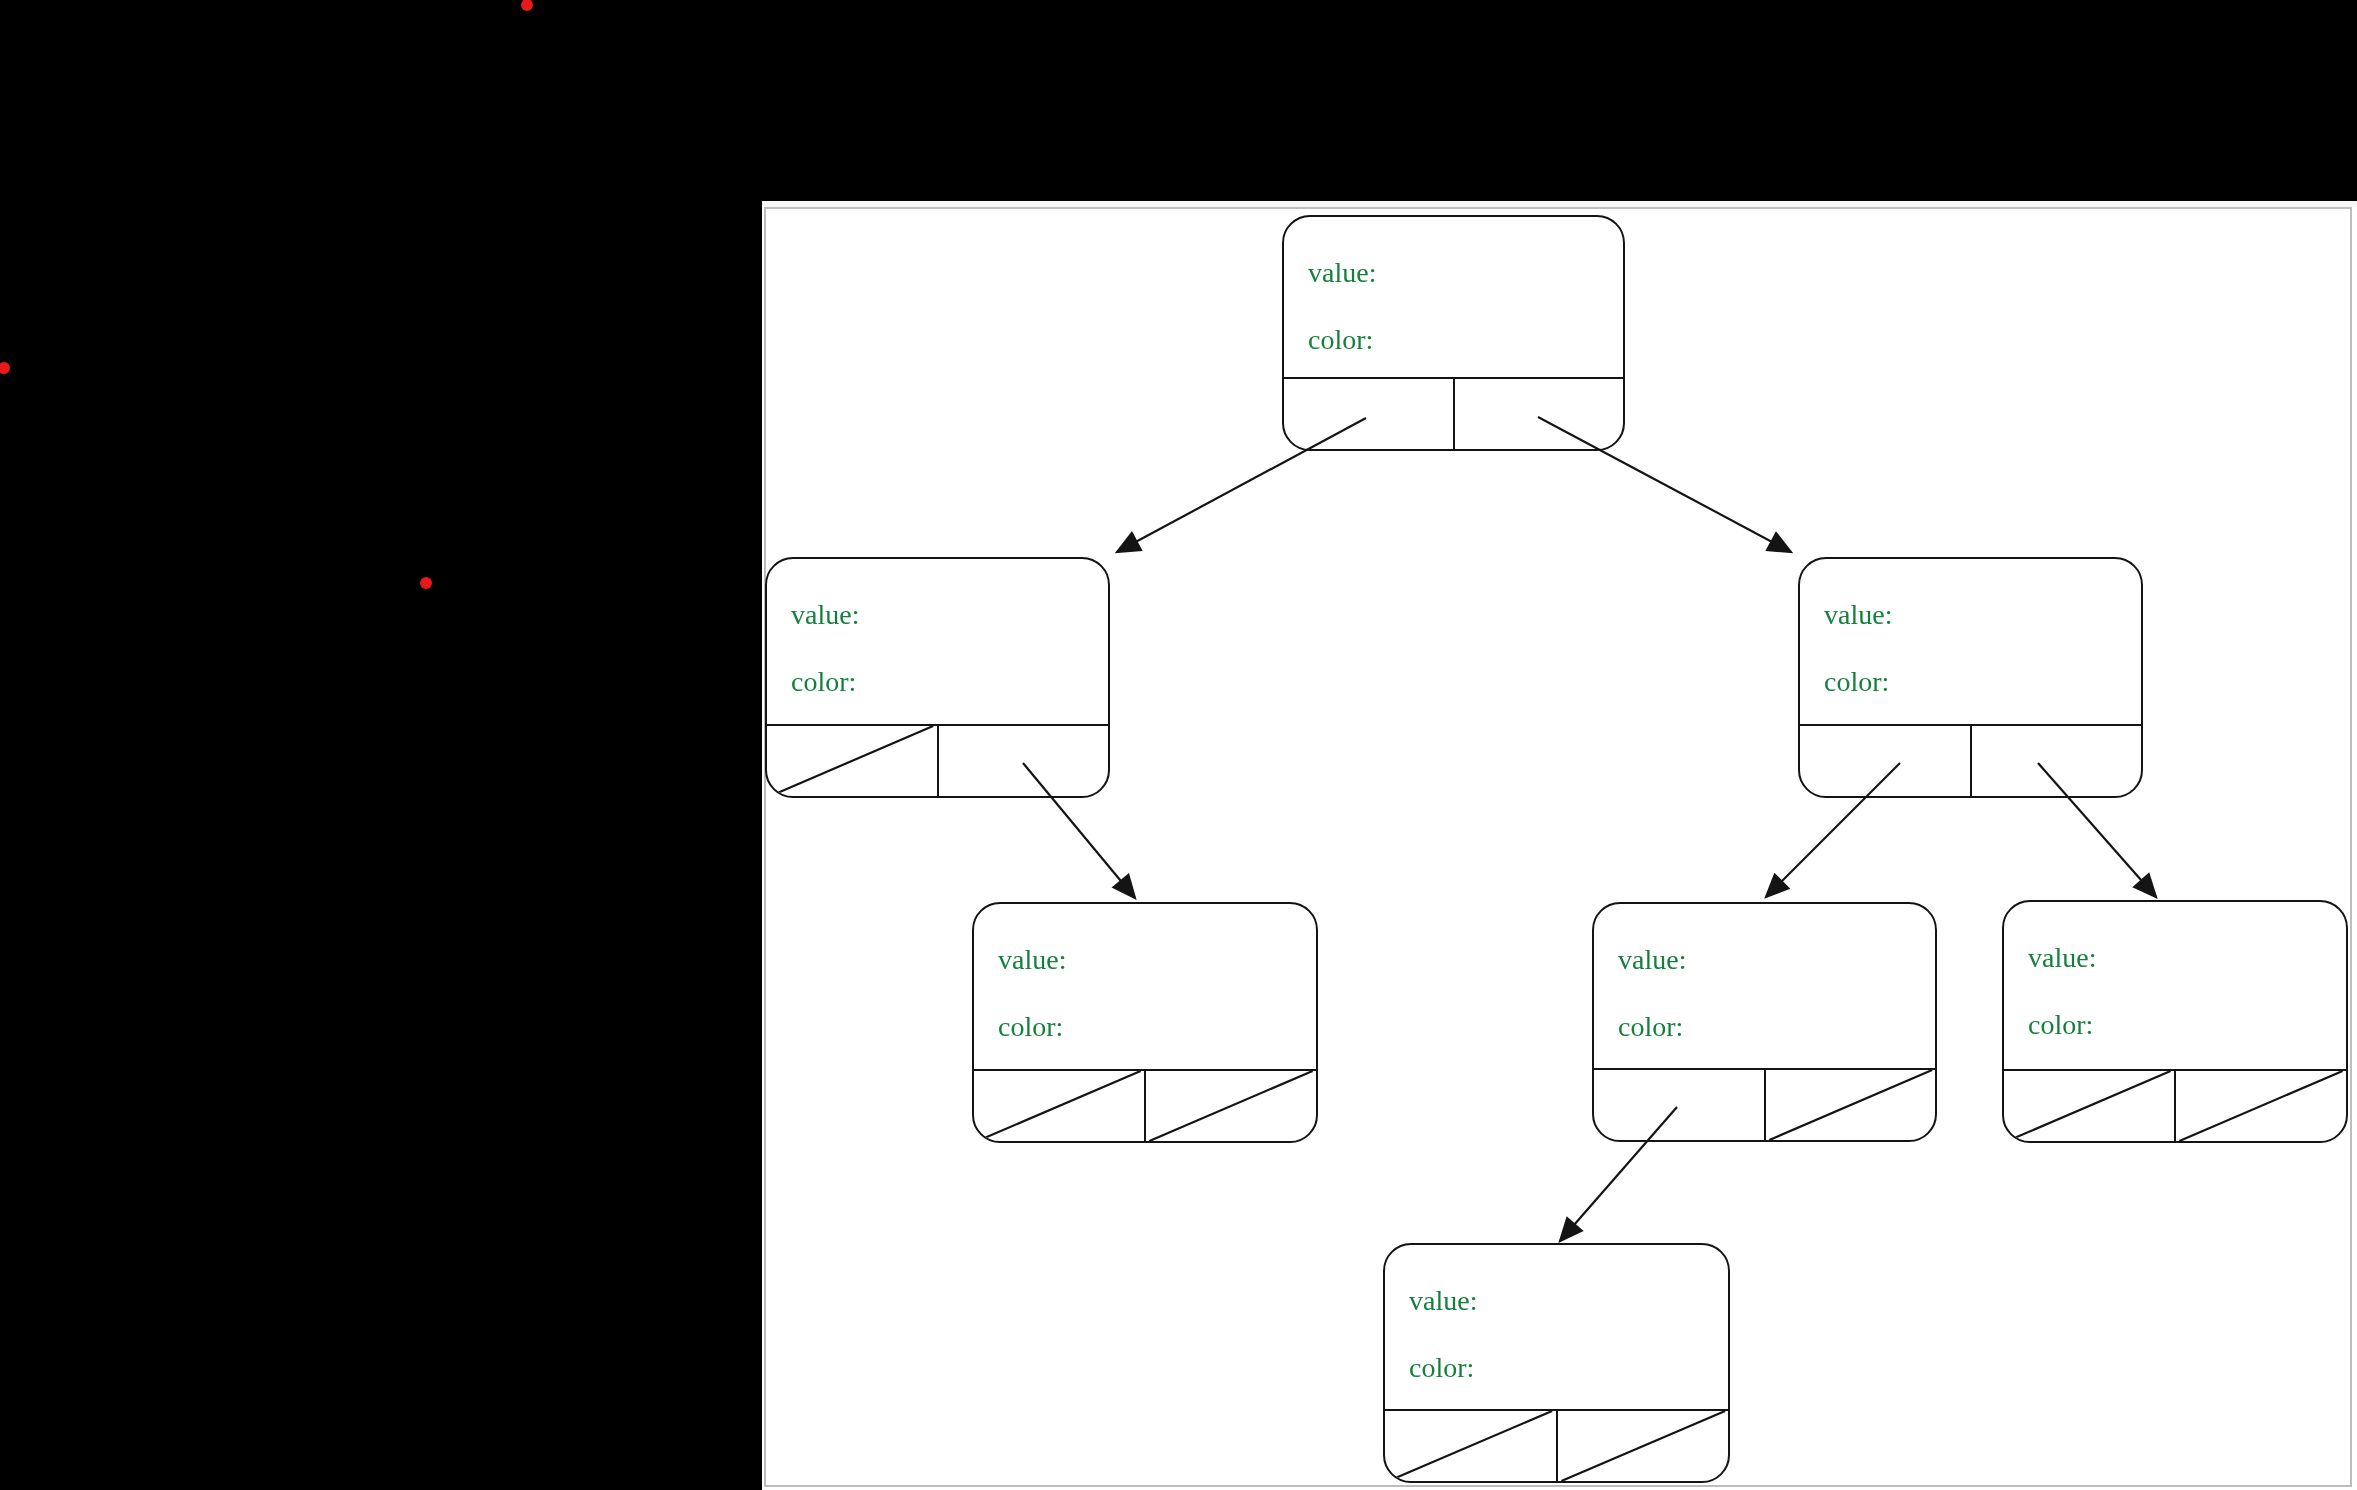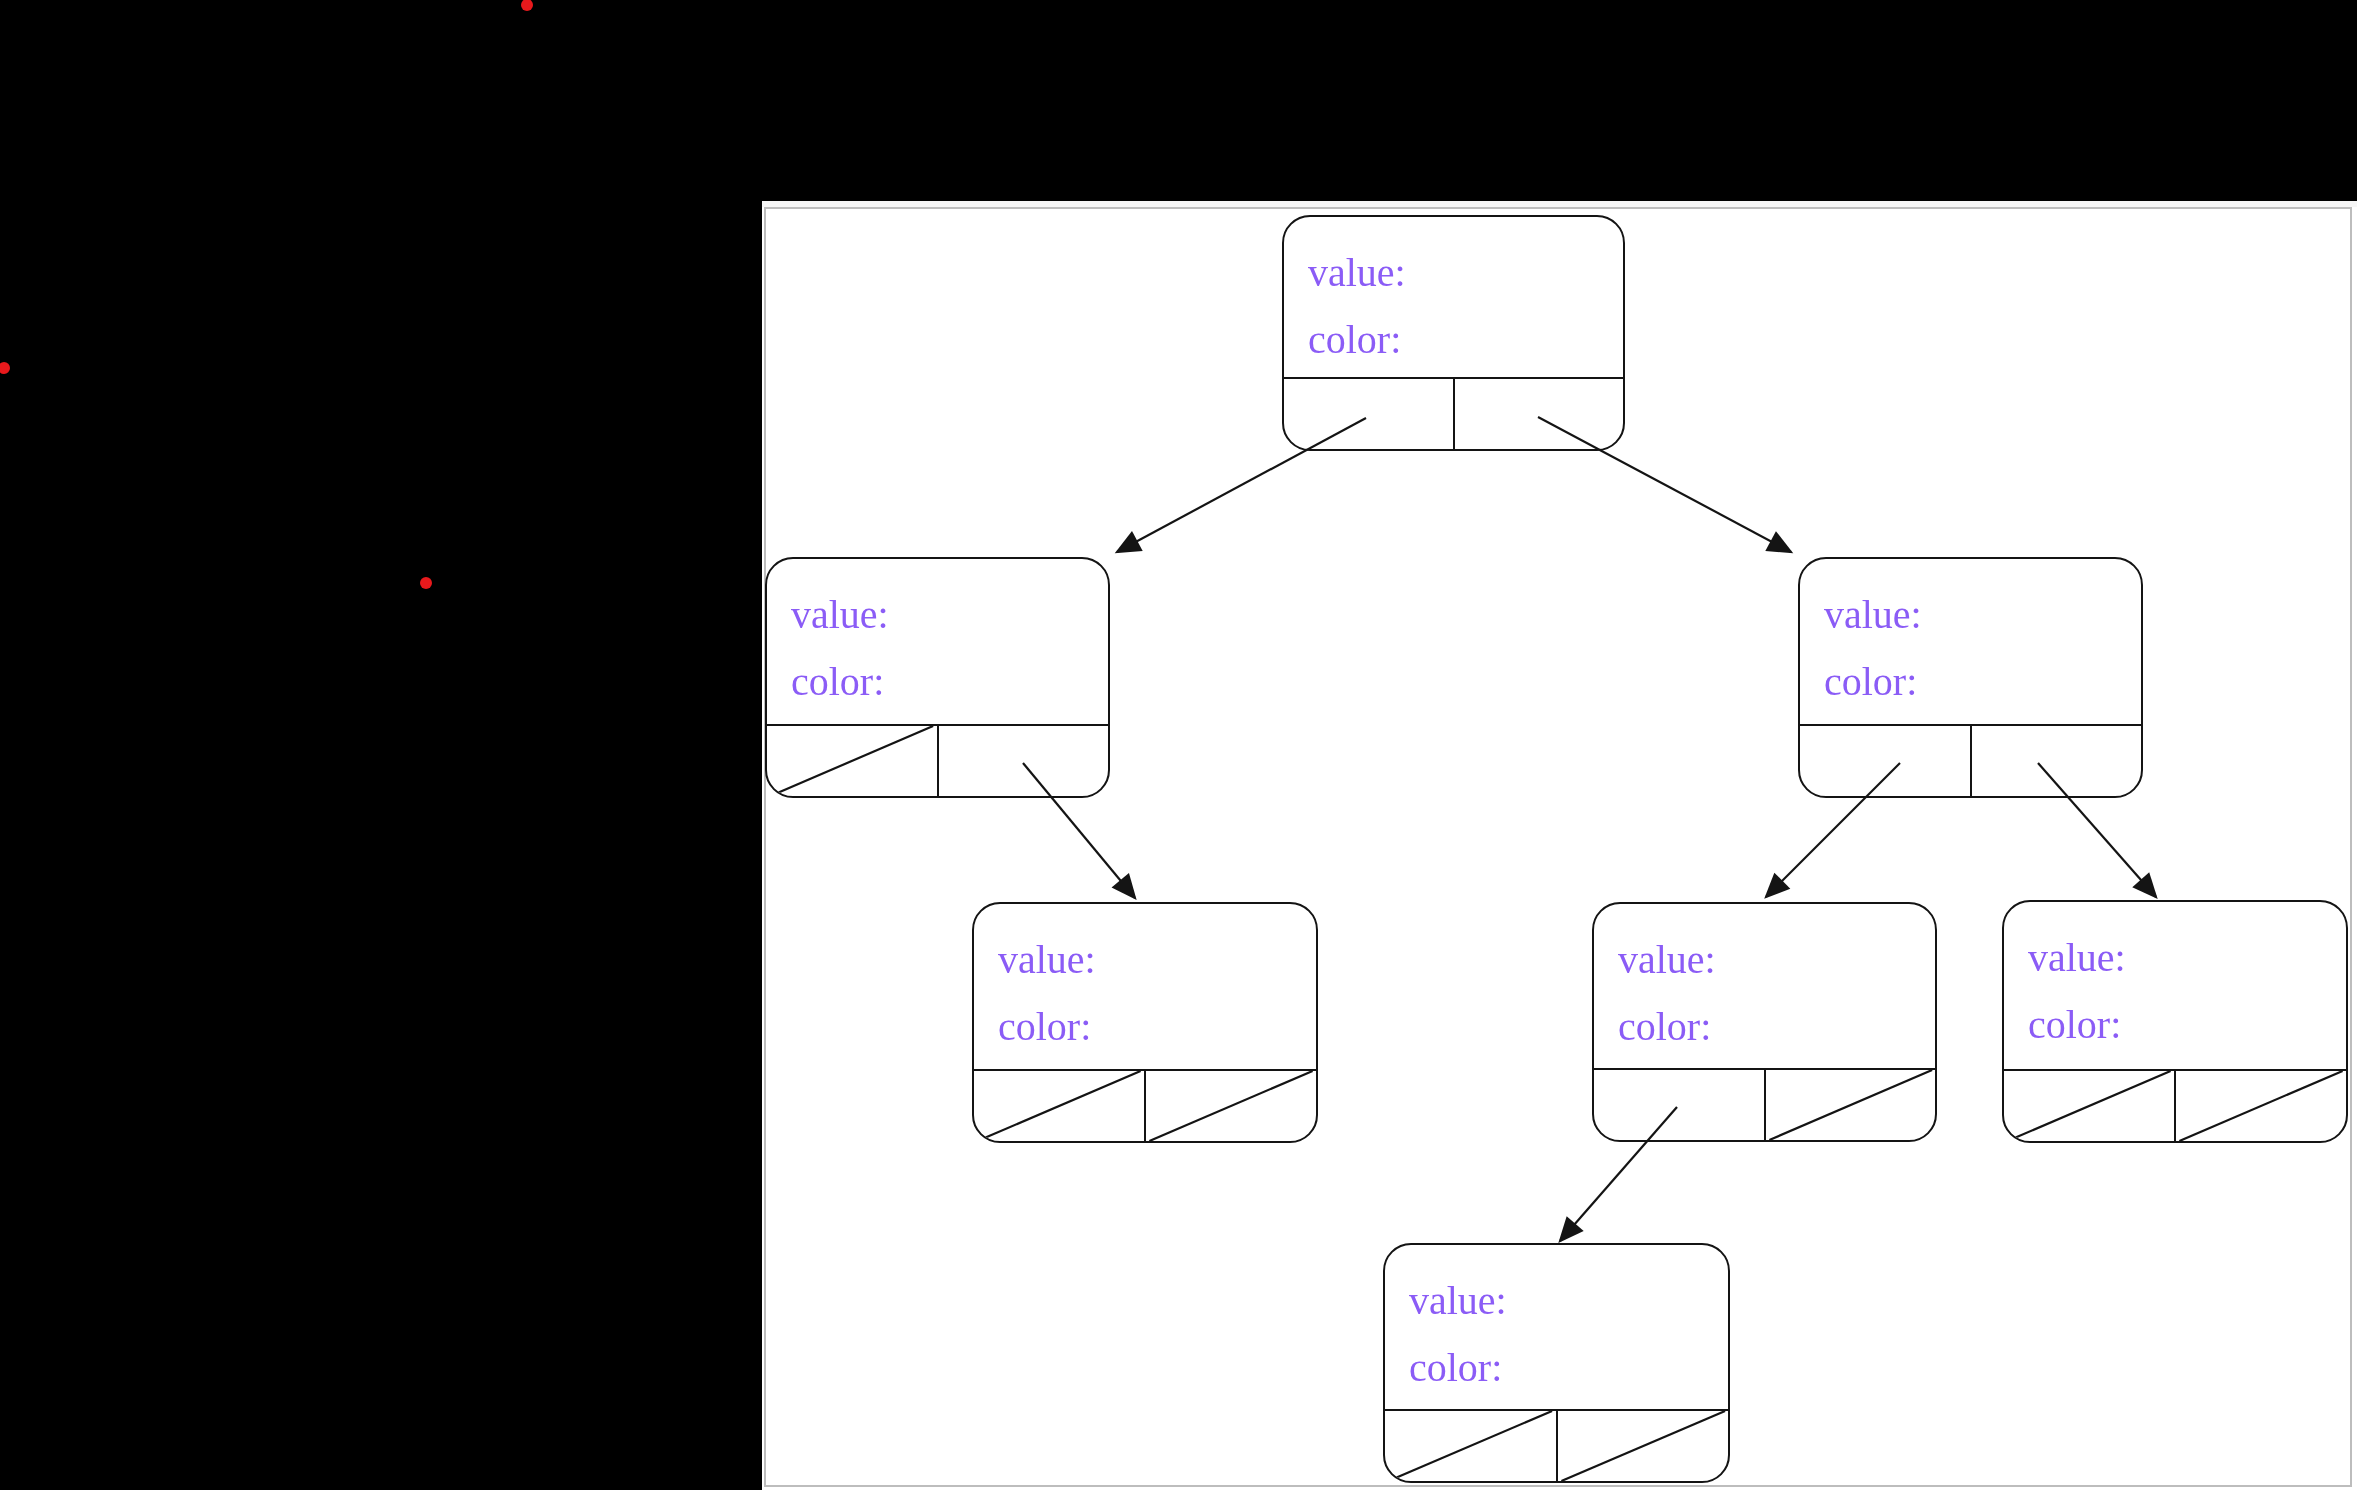--- a/index.html
+++ b/index.html
@@ -25,21 +25,21 @@
   }
   
   .node{
     position:absolute;box-sizing:border-box;z-index:3;
     background:#ffffff;border:2.3px solid #141414;border-radius:28px;
     overflow:hidden;
   }
   .fields{padding:22px 0 0 24px;}
   .field{
     font-family:"Liberation Serif", serif;
-    font-size:40px;line-height:67px;color:#8b5cf6;white-space:pre;
+    font-size:28px;line-height:67px;color:#15803d;white-space:pre;
   }
   .ptr-row{
     position:absolute;left:0;right:0;bottom:0;height:70px;
     border-top:2.3px solid #141414;display:flex;
   }
   .ptr-cell{flex:1 1 50%;position:relative;}
   .ptr-cell.first{border-right:2.3px solid #141414;}
   .slash{position:absolute;left:0;top:0;width:100%;height:100%;display:block;}
   .slash line{stroke:#141414;stroke-width:2.2px;}
   

